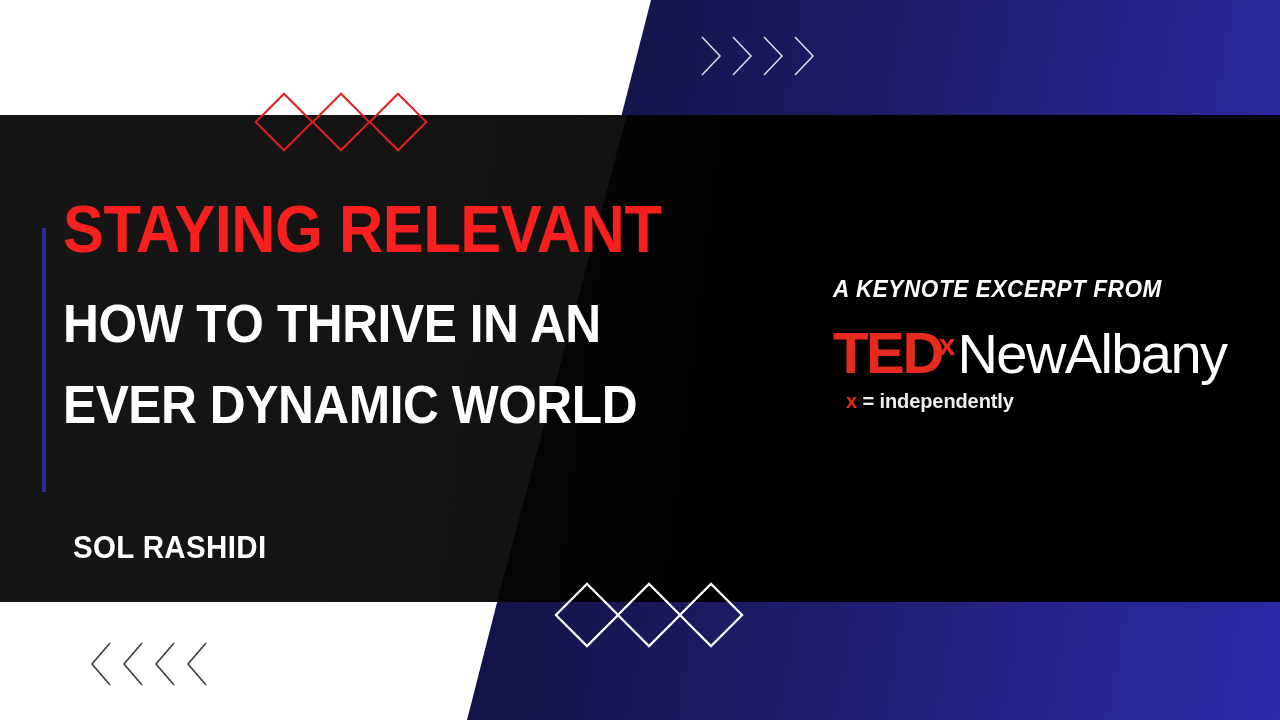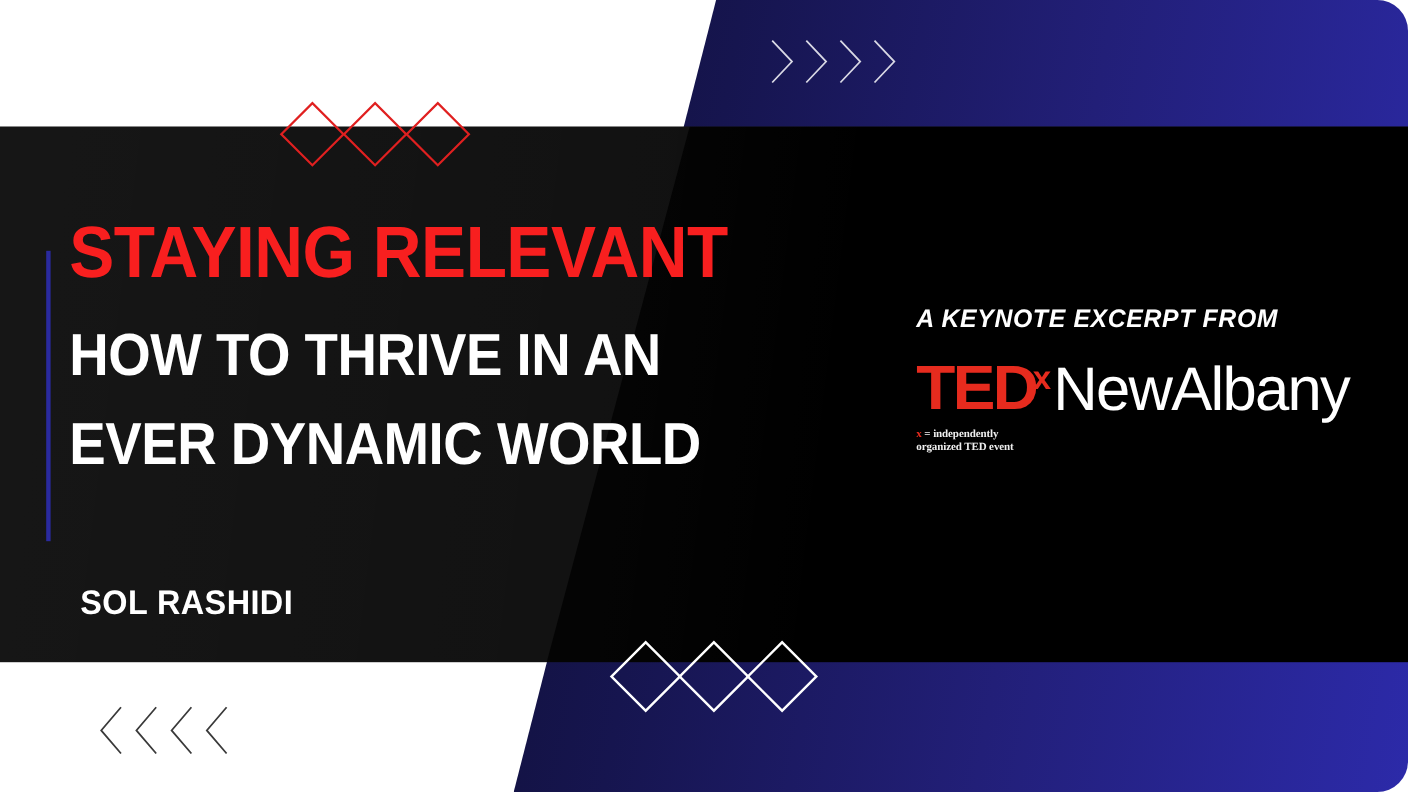--- a/index.html
+++ b/index.html
@@ -10,21 +10,20 @@
   body {
     font-family: "Liberation Sans", sans-serif;
   }
 
   #stage {
     position: relative;
     width: 1280px;
     height: 720px;
     overflow: hidden;
     background: #ffffff;
-    border-radius: 28px;
   }
 
   
   .bg-white {
     position: absolute;
     inset: 0;
     background: #ffffff;
   }
 
   
@@ -207,26 +206,27 @@
   .tedx-city {
     font-family: Liberation Sans, sans-serif;
     font-weight: 400;
     font-size: 56px;
     letter-spacing: -1.6px;
     color: #ffffff;
     margin-left: 2px;
   }
   .tedx-tagline {
     margin-top: 7px;
-    font-family: Liberation Serif, serif;
-    font-weight: 700;
-    font-size: 10px;
+    font-family: Liberation Sans, sans-serif;
+    font-weight: 700;
+    font-size: 20px;
     line-height: 1.22;
     color: #efefef;
     letter-spacing: -0.1px;
+    margin-left: 13px;
   }
   .tedx-tagline .xmark { color: #e62b1e; }
 </style>
 </head>
 <body>
 
 <div id="stage">
 
   <div class="bg-white"></div>
   <div class="bg-blue"></div>
@@ -314,18 +314,17 @@
     <div class="tedx-logo">
       <div class="tedx-wordmark">
         <span class="tedx-ted">TED</span>
         <span class="tedx-x">x</span>
         <span class="tedx-city">NewAlbany</span>
       </div>
       <div class="tedx-tagline">
         <div>
           <span class="xmark">x</span><span> = independently</span>
         </div>
-        <div>organized TED event</div>
       </div>
     </div>
   </div>
 
 </div>
 
 </body></html>

